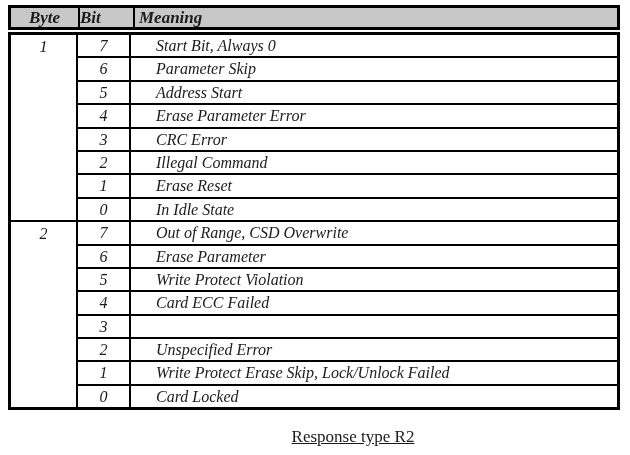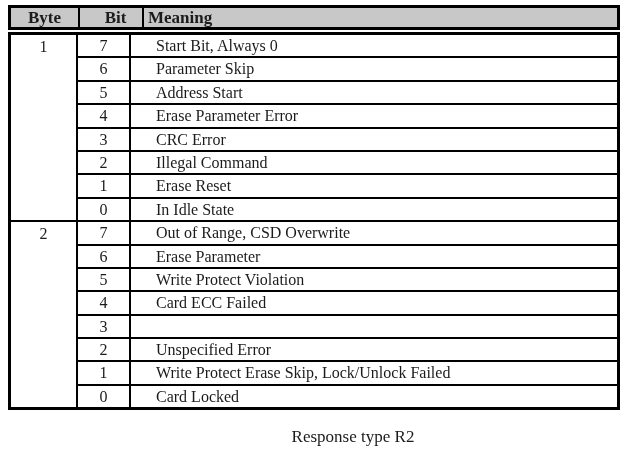--- a/index.html
+++ b/index.html
@@ -9,33 +9,33 @@
     --page-bg:#ffffff;
   }
   html,body{margin:0;padding:0;}
   body{
     width:630px;height:455px;overflow:hidden;
     background:var(--page-bg);
     font-family:"Liberation Serif","DejaVu Serif",serif;
     color:var(--text);
   }
   .page{position:relative;width:630px;height:455px;background:var(--page-bg);}
-  .dtable{position:absolute;left:8px;top:5px;width:612px;}
+  .dtable{position:absolute;left:8px;top:5px;width:612px;font-style:italic;}
 
   
   .thead{
     display:flex;box-sizing:border-box;width:612px;height:25px;
     border:3px solid var(--border);
     background:var(--header-bg);
     font-weight:bold;font-size:17px;line-height:19px;
     margin-bottom:2px;
   }
   .hc{box-sizing:border-box;}
   .hc.byte{width:69px;text-align:center;border-right:2px solid var(--border);}
-  .hc.bit{width:55px;text-align:center;border-right:2px solid var(--border);margin-left:9px;}
+  .hc.bit{width:55px;border-right:2px solid var(--border);}
   .hc.meaning{flex:1;padding-left:4px;}
 
   
   .tbody{
     box-sizing:border-box;width:612px;
     border:3px solid var(--border);
     font-size:16px;
   }
   .group{display:flex;border-bottom:2px solid var(--border);}
   .group:last-child{border-bottom:none;}
@@ -47,21 +47,21 @@
   .row{display:flex;box-sizing:content-box;height:21.4px;border-bottom:2px solid var(--border);}
   .row:last-child{border-bottom:none;}
   .bit-cell{
     box-sizing:border-box;width:53px;text-align:center;
     border-right:2px solid var(--border);line-height:22px;
   }
   .meaning-cell{flex:1;padding-left:25px;line-height:22px;white-space:nowrap;overflow:hidden;}
 
   .caption{
     position:absolute;left:353px;top:427px;transform:translateX(-50%);
-    font-size:17px;white-space:nowrap;
+    font-size:17px;white-space:nowrap;text-decoration:underline;
   }
 </style>
 </head>
 <body>
 
 <div class="page">
   <div class="dtable">
     <div class="thead">
       <div class="hc byte">Byte</div>
       <div class="hc bit">Bit</div>

